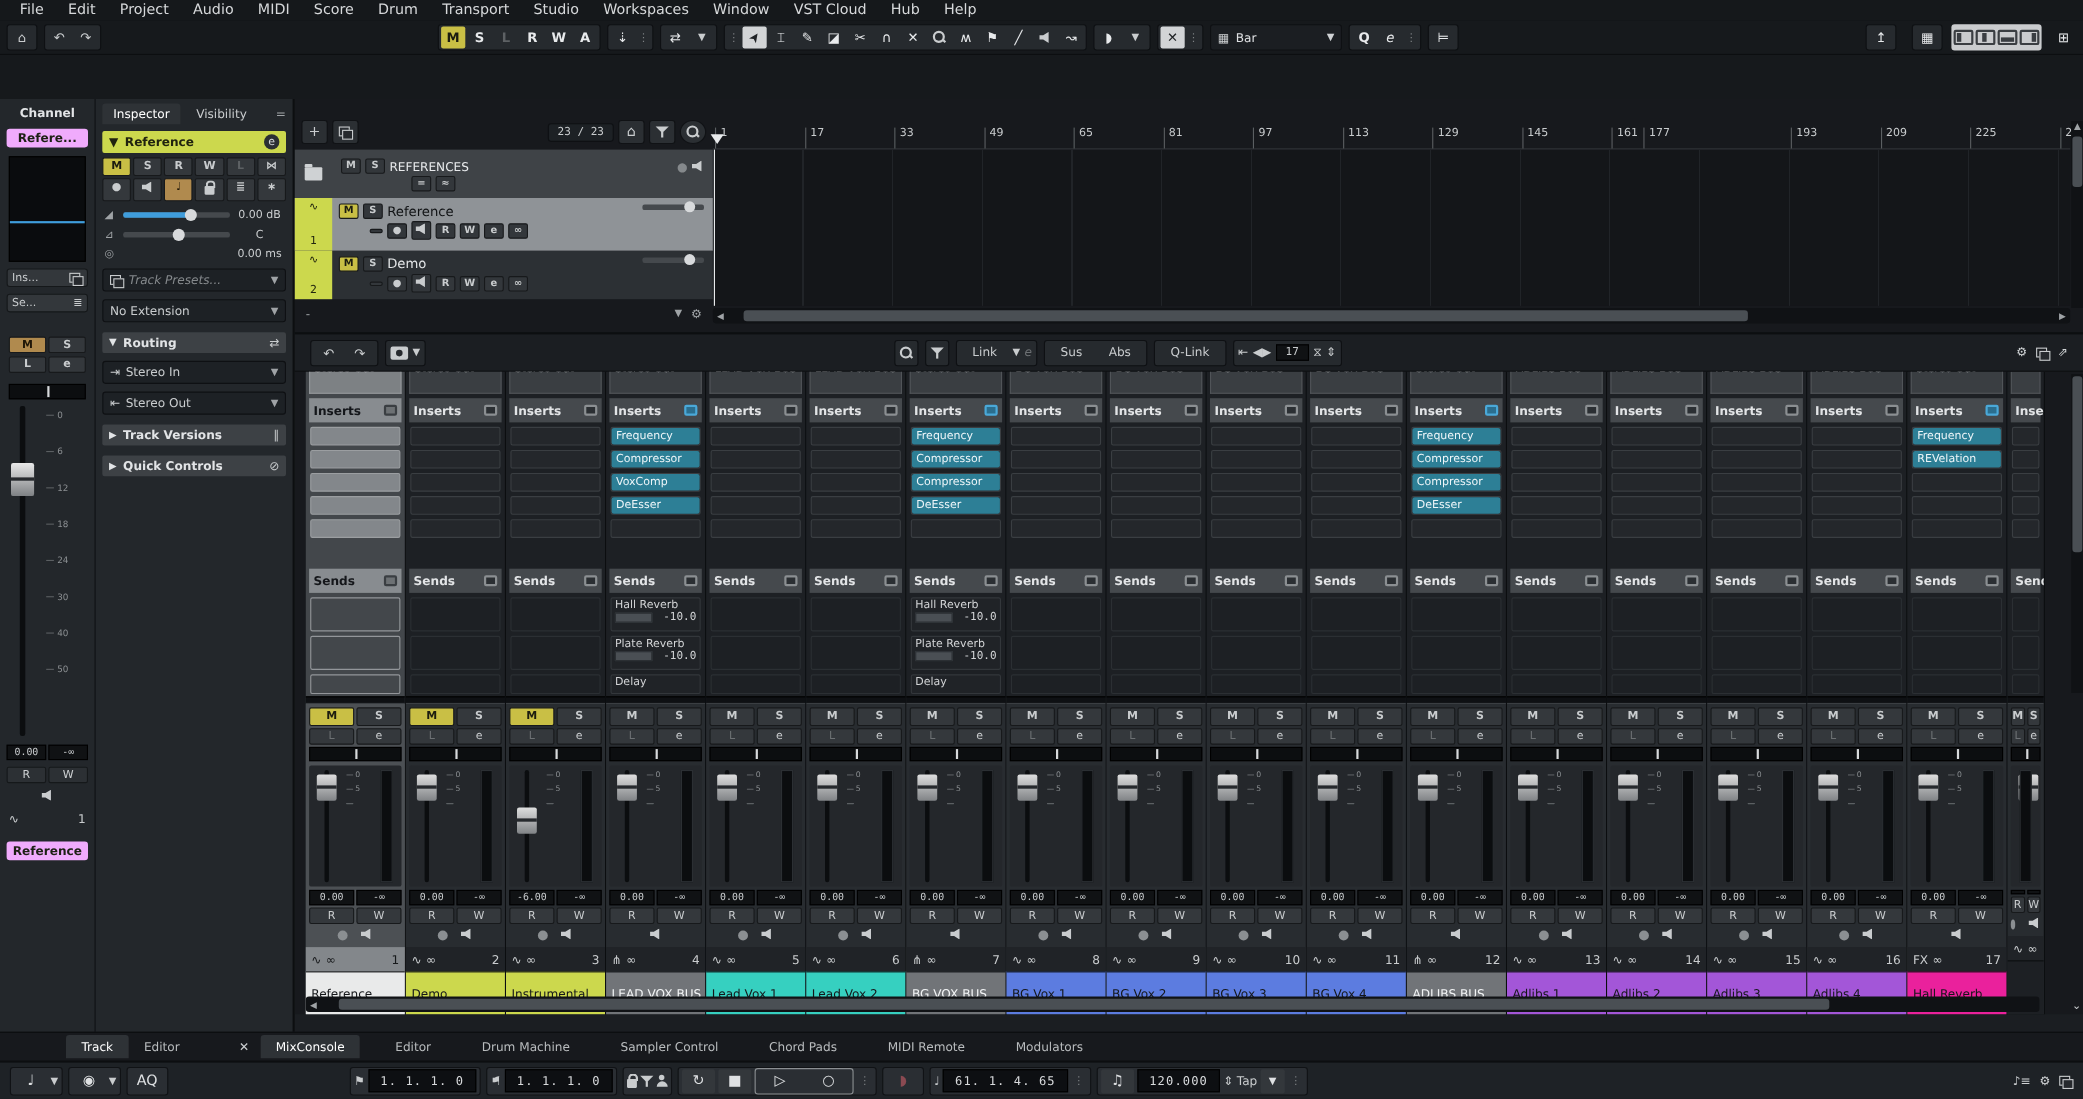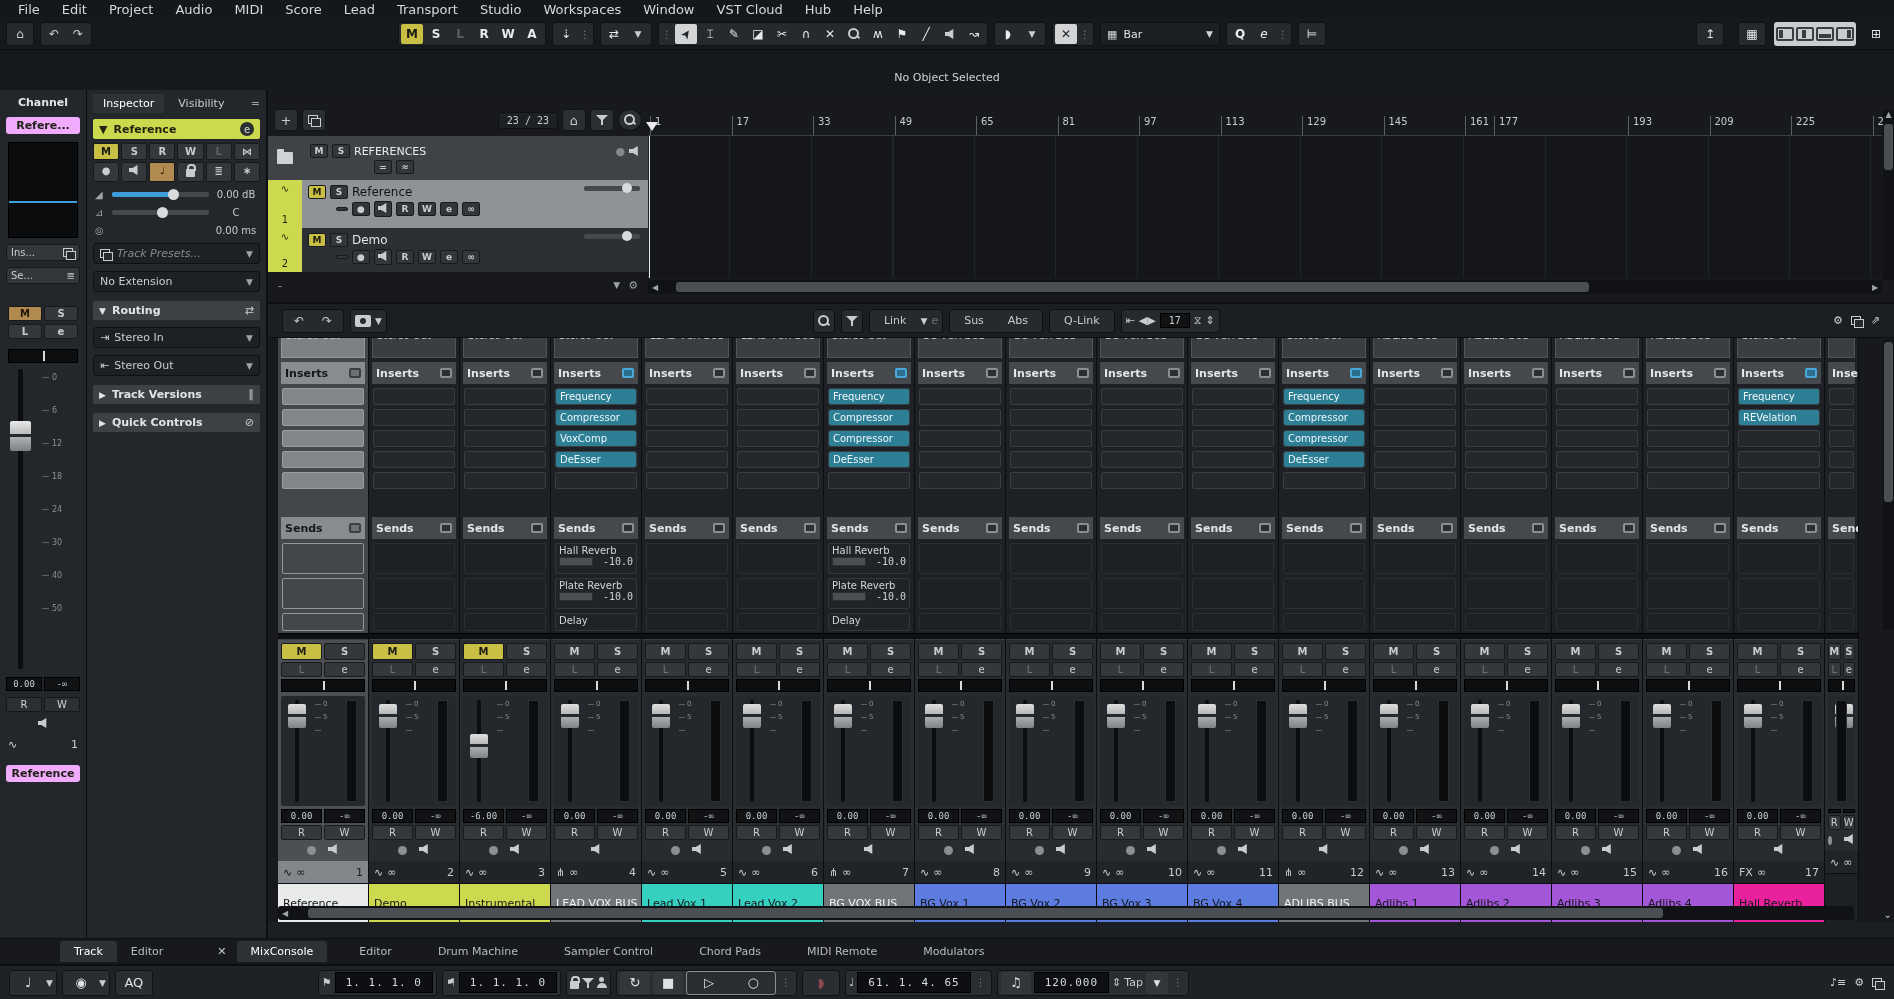--- a/index.html
+++ b/index.html
@@ -212,21 +212,21 @@
 
 <div id="app">
 
   <div id="menubar" class="abs">
       <span class="menu-item">File</span>
       <span class="menu-item">Edit</span>
       <span class="menu-item">Project</span>
       <span class="menu-item">Audio</span>
       <span class="menu-item">MIDI</span>
       <span class="menu-item">Score</span>
-      <span class="menu-item">Lead</span>
+      <span class="menu-item">Drum</span>
       <span class="menu-item">Transport</span>
       <span class="menu-item">Studio</span>
       <span class="menu-item">Workspaces</span>
       <span class="menu-item">Window</span>
       <span class="menu-item">VST Cloud</span>
       <span class="menu-item">Hub</span>
       <span class="menu-item">Help</span>
     </div>
 
   <div id="toolbar" class="abs">
@@ -327,23 +327,20 @@
       <div class="litegrp">
         <span class="winico l"></span>
         <span class="winico c"></span>
         <span class="winico b"></span>
         <span class="winico r"></span>
       </div>
       <span class="tbtn on">⊞</span>
     </div>
   </div>
 
-  <div id="infobar" class="abs">
-    <span>No Object Selected</span>
-  </div>
 
   <div id="chzone" class="abs">
     <div class="title">Channel</div>
     <div class="pill">Refere...</div>
     <div class="scope">
         <div class="bline"></div>
       </div>
     <div class="minibtn">
         <span>Ins...</span>
         <span class="ico-2rect"></span>

